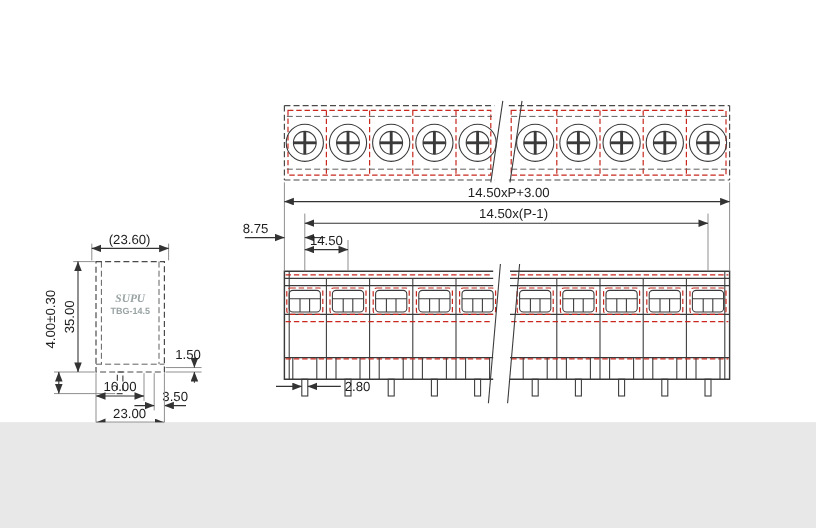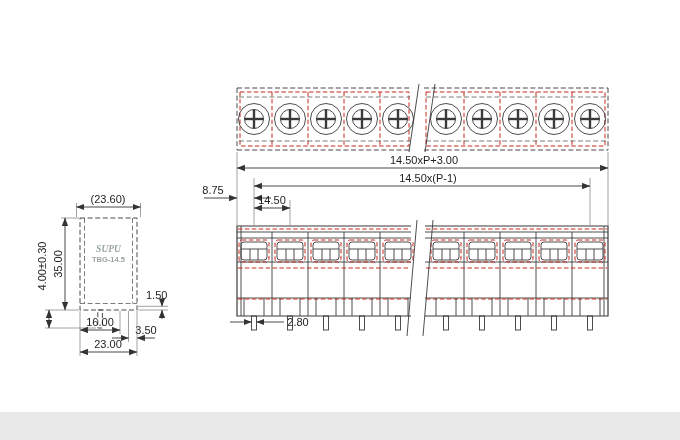--- a/index.html
+++ b/index.html
@@ -1,16 +1,16 @@
 <!DOCTYPE html>
 <html><head>
 <meta charset="utf-8">
 <style>
   html,body{margin:0;padding:0;background:#e8e8e8;}
-  .page{position:relative;width:680px;height:412px;background:#ffffff;overflow:hidden;
+  .page{position:relative;width:680px;height:352px;background:#ffffff;overflow:hidden;
         font-family:"Liberation Sans",sans-serif;}
   svg{position:absolute;left:0;top:0;}
   
   .s  {stroke:#3a3a3a;stroke-width:1.2;fill:none;}
   .s1 {stroke:#3a3a3a;stroke-width:0.9;fill:none;}
   .d  {stroke:#4a4a4a;stroke-width:1;fill:none;stroke-dasharray:5 2.6;}
   .d2 {stroke:#5a5a5a;stroke-width:0.8;fill:none;stroke-dasharray:5 2.6;}
   .r  {stroke:#c8281e;stroke-width:1;fill:none;stroke-dasharray:4.5 2.4;}
   .ext{stroke:#8a8a8a;stroke-width:0.8;fill:none;}
   .dim{stroke:#333333;stroke-width:0.9;fill:none;}

